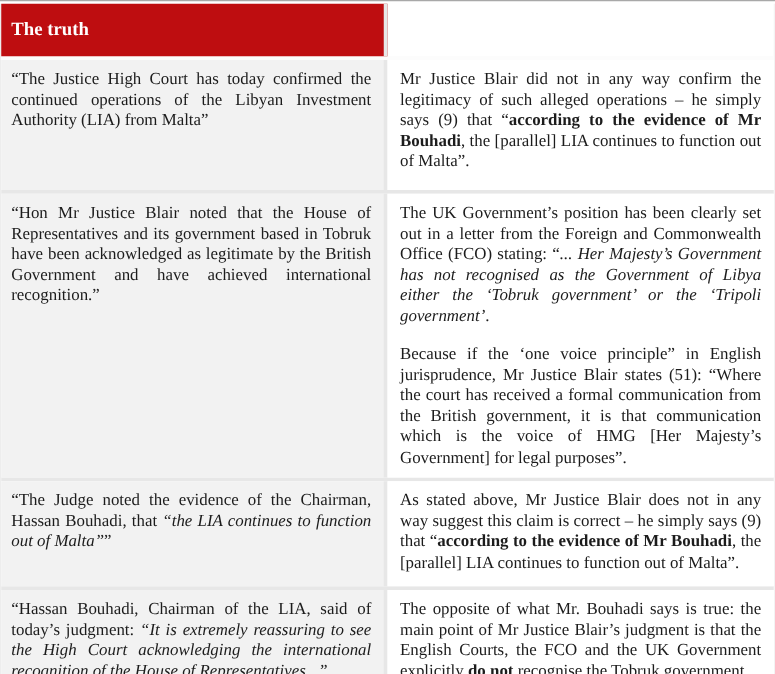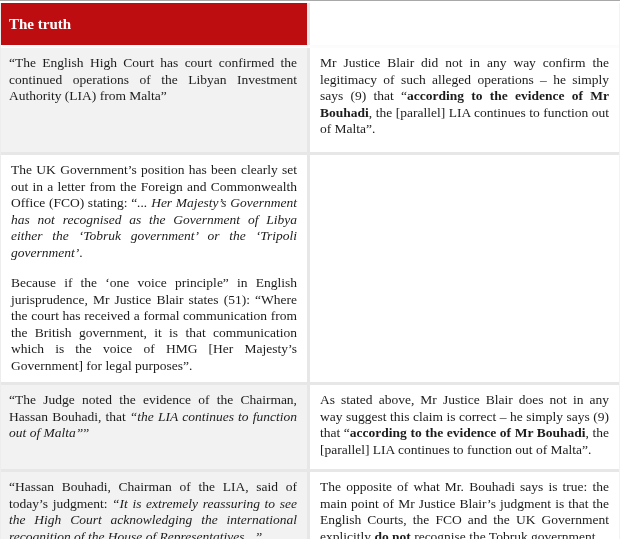--- a/index.html
+++ b/index.html
@@ -74,27 +74,30 @@
 
 <div class="top-rule"></div>
 
 <div class="fact-table">
   <div class="row header-row">
     <div class="cell">The truth</div>
   </div>
 
 <div class="row body-row">
       <div class="cell claim-cell">
-        <p><span>“The English High Court has court confirmed the continued operations of the Libyan Investment Authority (LIA) from Malta”</span></p>
+        <p><span>“The Justice High Court has today confirmed the continued operations of the Libyan Investment Authority (LIA) from Malta”</span></p>
       </div>
       <div class="cell truth-cell">
         <p><span>Mr Justice Blair did not in any way confirm the legitimacy of such alleged operations – he simply says (9) that “</span><span class="b">according to the evidence of Mr Bouhadi</span><span>, the [parallel] LIA continues to function out of Malta”.</span></p>
       </div>
     </div>
     <div class="row body-row">
+      <div class="cell claim-cell">
+        <p><span>“Hon Mr Justice Blair noted that the House of Representatives and its government based in Tobruk have been acknowledged as legitimate by the British Government and have achieved international recognition.”</span></p>
+      </div>
       <div class="cell truth-cell">
         <p><span>The UK Government’s position has been clearly set out in a letter from the Foreign and Commonwealth Office (FCO) stating: “</span><span class="i">... Her Majesty’s Government has not recognised as the Government of Libya either the ‘Tobruk government’ or the ‘Tripoli government’</span><span>.</span></p>
         <p><span>Because if the ‘one voice principle” in English jurisprudence, Mr Justice Blair states (51): “Where the court has received a formal communication from the British government, it is that communication which is the voice of HMG [Her Majesty’s Government] for legal purposes”.</span></p>
       </div>
     </div>
     <div class="row body-row">
       <div class="cell claim-cell">
         <p><span>“The Judge noted the evidence of the Chairman, Hassan Bouhadi, that </span><span class="i">“the LIA continues to function out of Malta”</span><span>”</span></p>
       </div>
       <div class="cell truth-cell">

